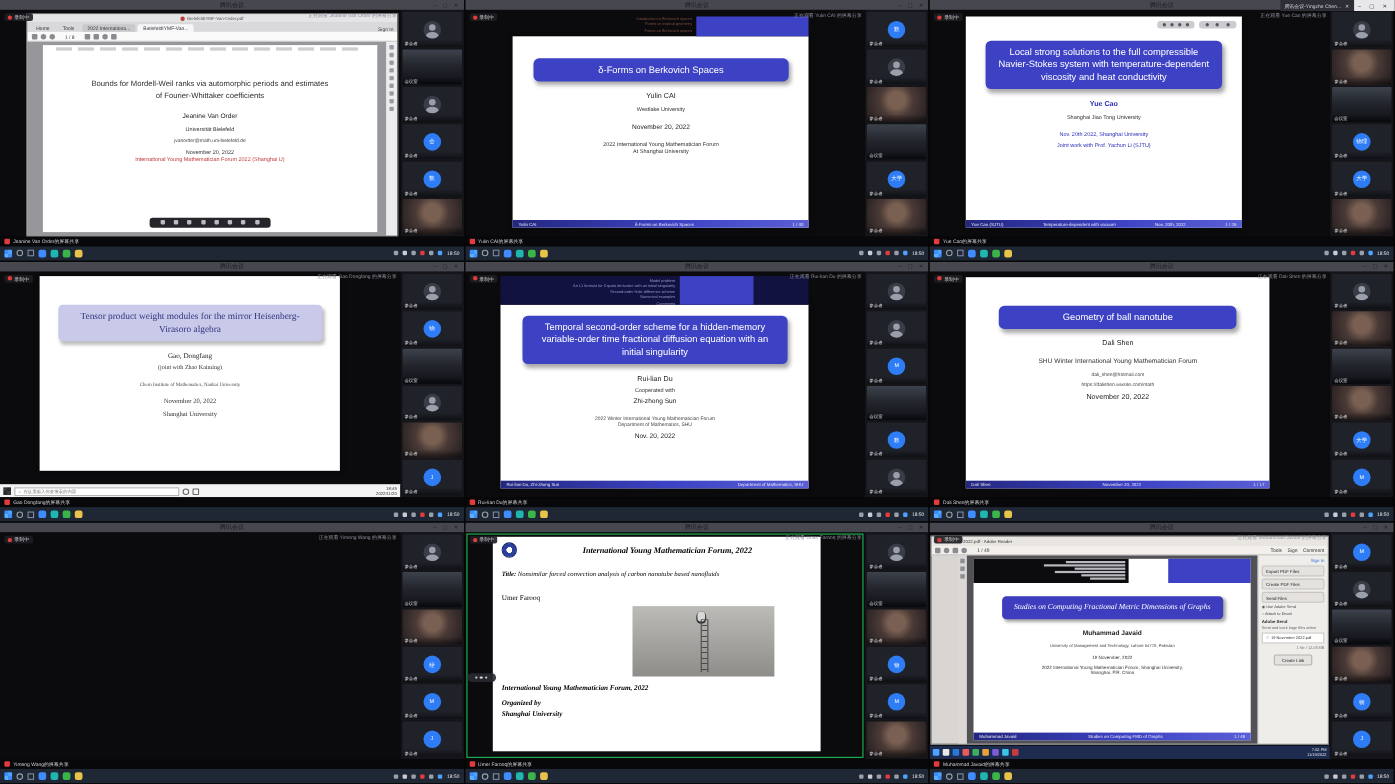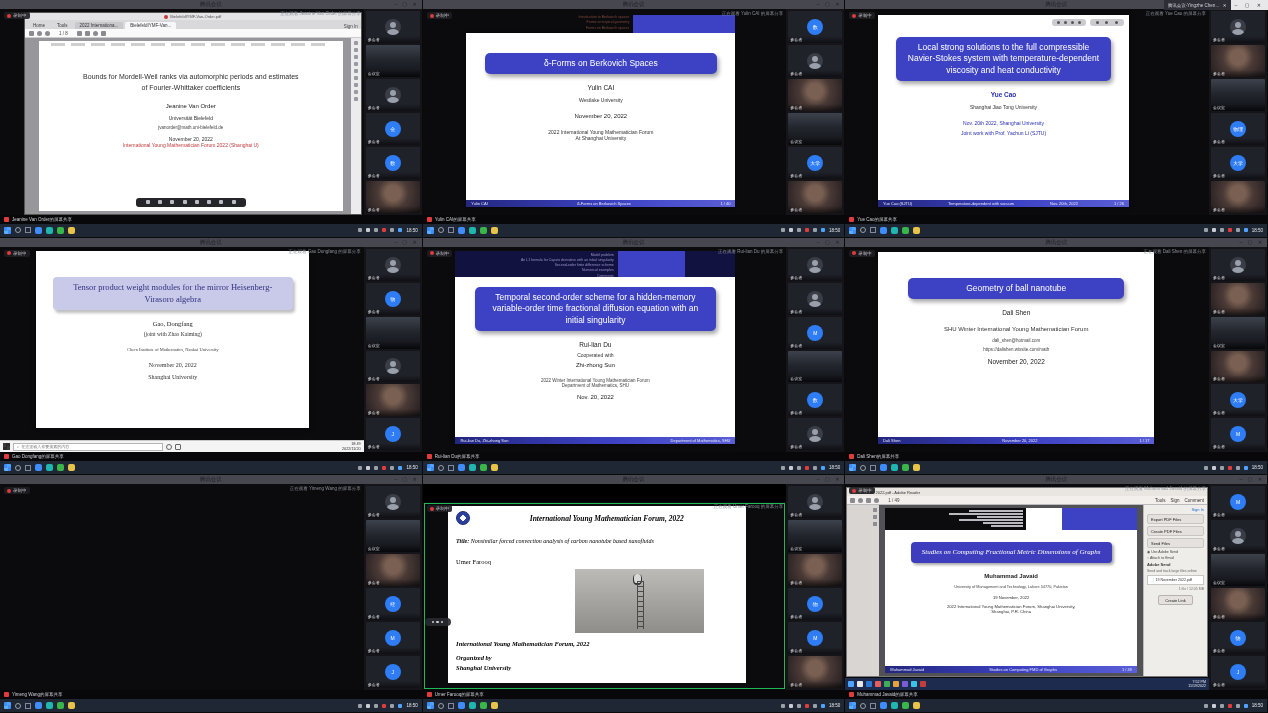--- a/index.html
+++ b/index.html
@@ -124,21 +124,21 @@
       radial-gradient(circle at 68% 16%, rgba(255,255,255,.85), rgba(195,195,195,0) 30%),
       radial-gradient(circle at 38% 72%, rgba(252,252,252,.9), rgba(185,185,185,0) 34%),
       radial-gradient(circle at 86% 62%, rgba(255,255,255,.75), rgba(175,175,175,0) 30%),
       linear-gradient(135deg,#d3d3d3,#ececec 42%,#c6c6c6 75%,#dcdcdc);
     display:flex; flex-direction:column; align-items:center; text-align:center; }
   .tealband { margin-top:34%; width:100%; background:rgba(47,139,132,.88); color:#eef7f6;
     padding:5px 6px; font-size:7.5px; font-weight:bold; line-height:1.4; }
   .tealband .sub { font-size:5.5px; font-weight:normal; color:#d5eae7; margin-top:3px; }
   .fr-txt { font-size:5.8px; color:#5a5a5a; margin-top:7px; }
   
-  .main8 { outline:1px solid #1db954; outline-offset:-2px;margin-top:18px; }
+  .main8 { outline:1px solid #1db954; outline-offset:-2px; }
   .spage8 { position:absolute; inset:4px 11% 7px 7%; background:#fff; padding:5px 8px;
     display:flex; flex-direction:column; text-align:left; font-family:"Liberation Serif", serif; }
   .hdr8 { display:flex; align-items:center; gap:5px; }
   .comsats { width:14px; height:14px; border-radius:50%;
     background:radial-gradient(circle,#fff 0 30%, #2b3f9e 32% 100%); border:1px solid #1b2a70; flex:0 0 auto; }
   .hdr8 b { font-size:7.5px; font-style:italic; flex:1; text-align:center; }
   .t8 { font-size:6px; font-style:italic; margin-top:12px; line-height:1.5; }
   .t8 b { font-style:italic; }
   .auth8 { font-size:6.5px; margin-top:12px; }
   .ladderbox { width:46%; height:64px; margin:4px auto 4px 42%;

